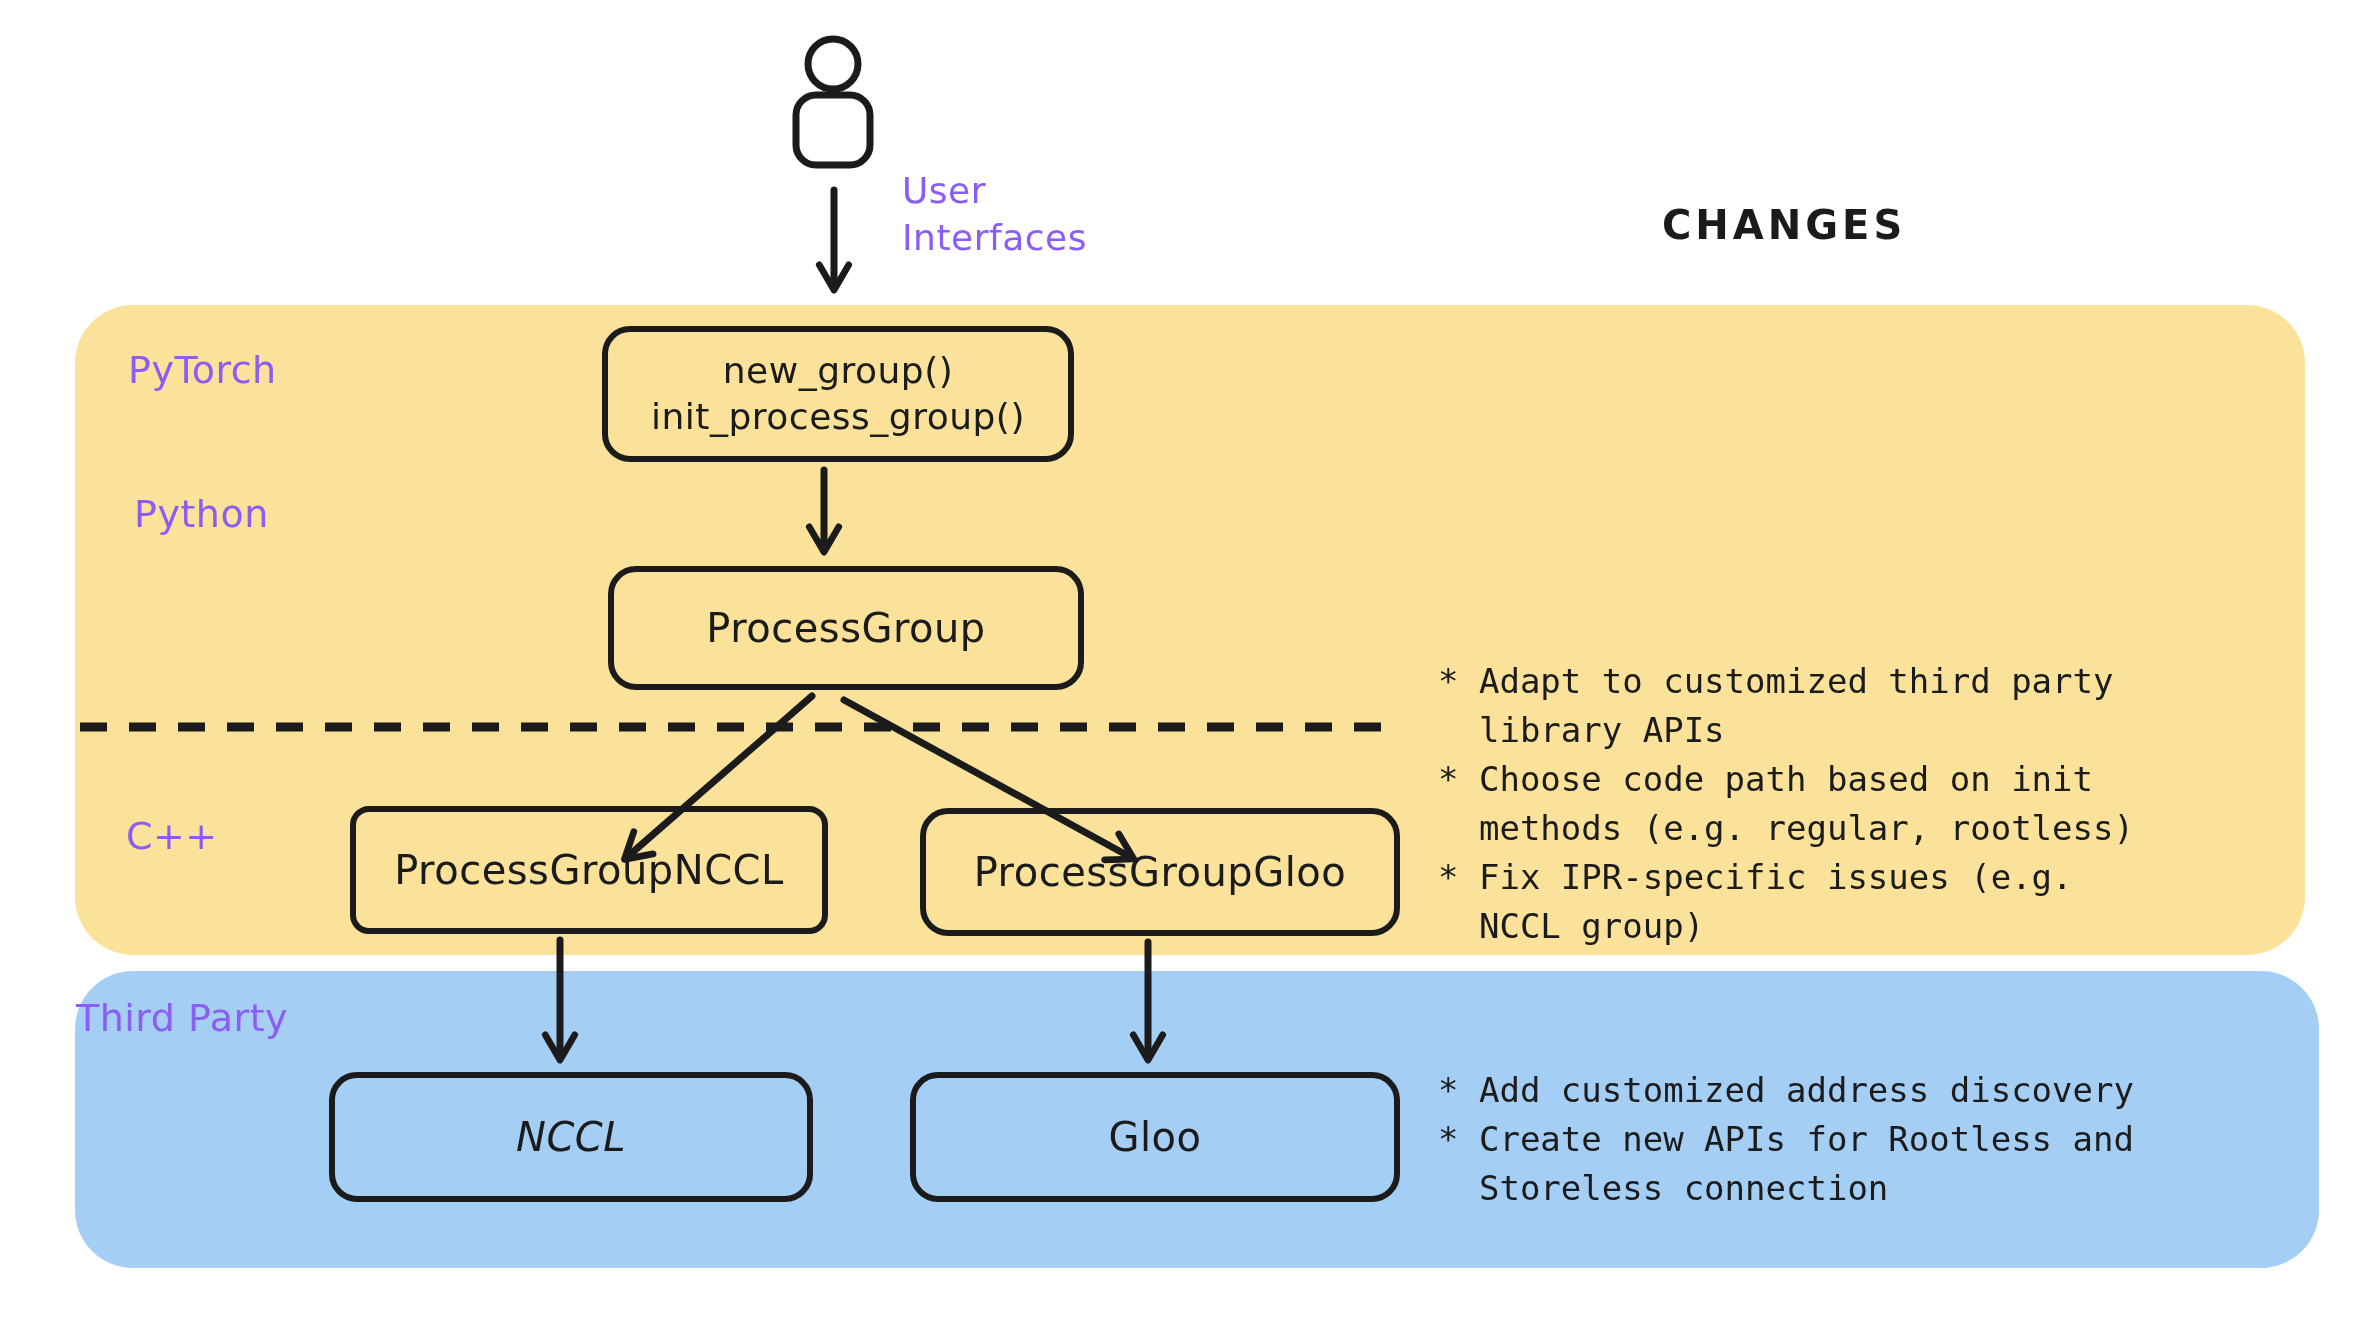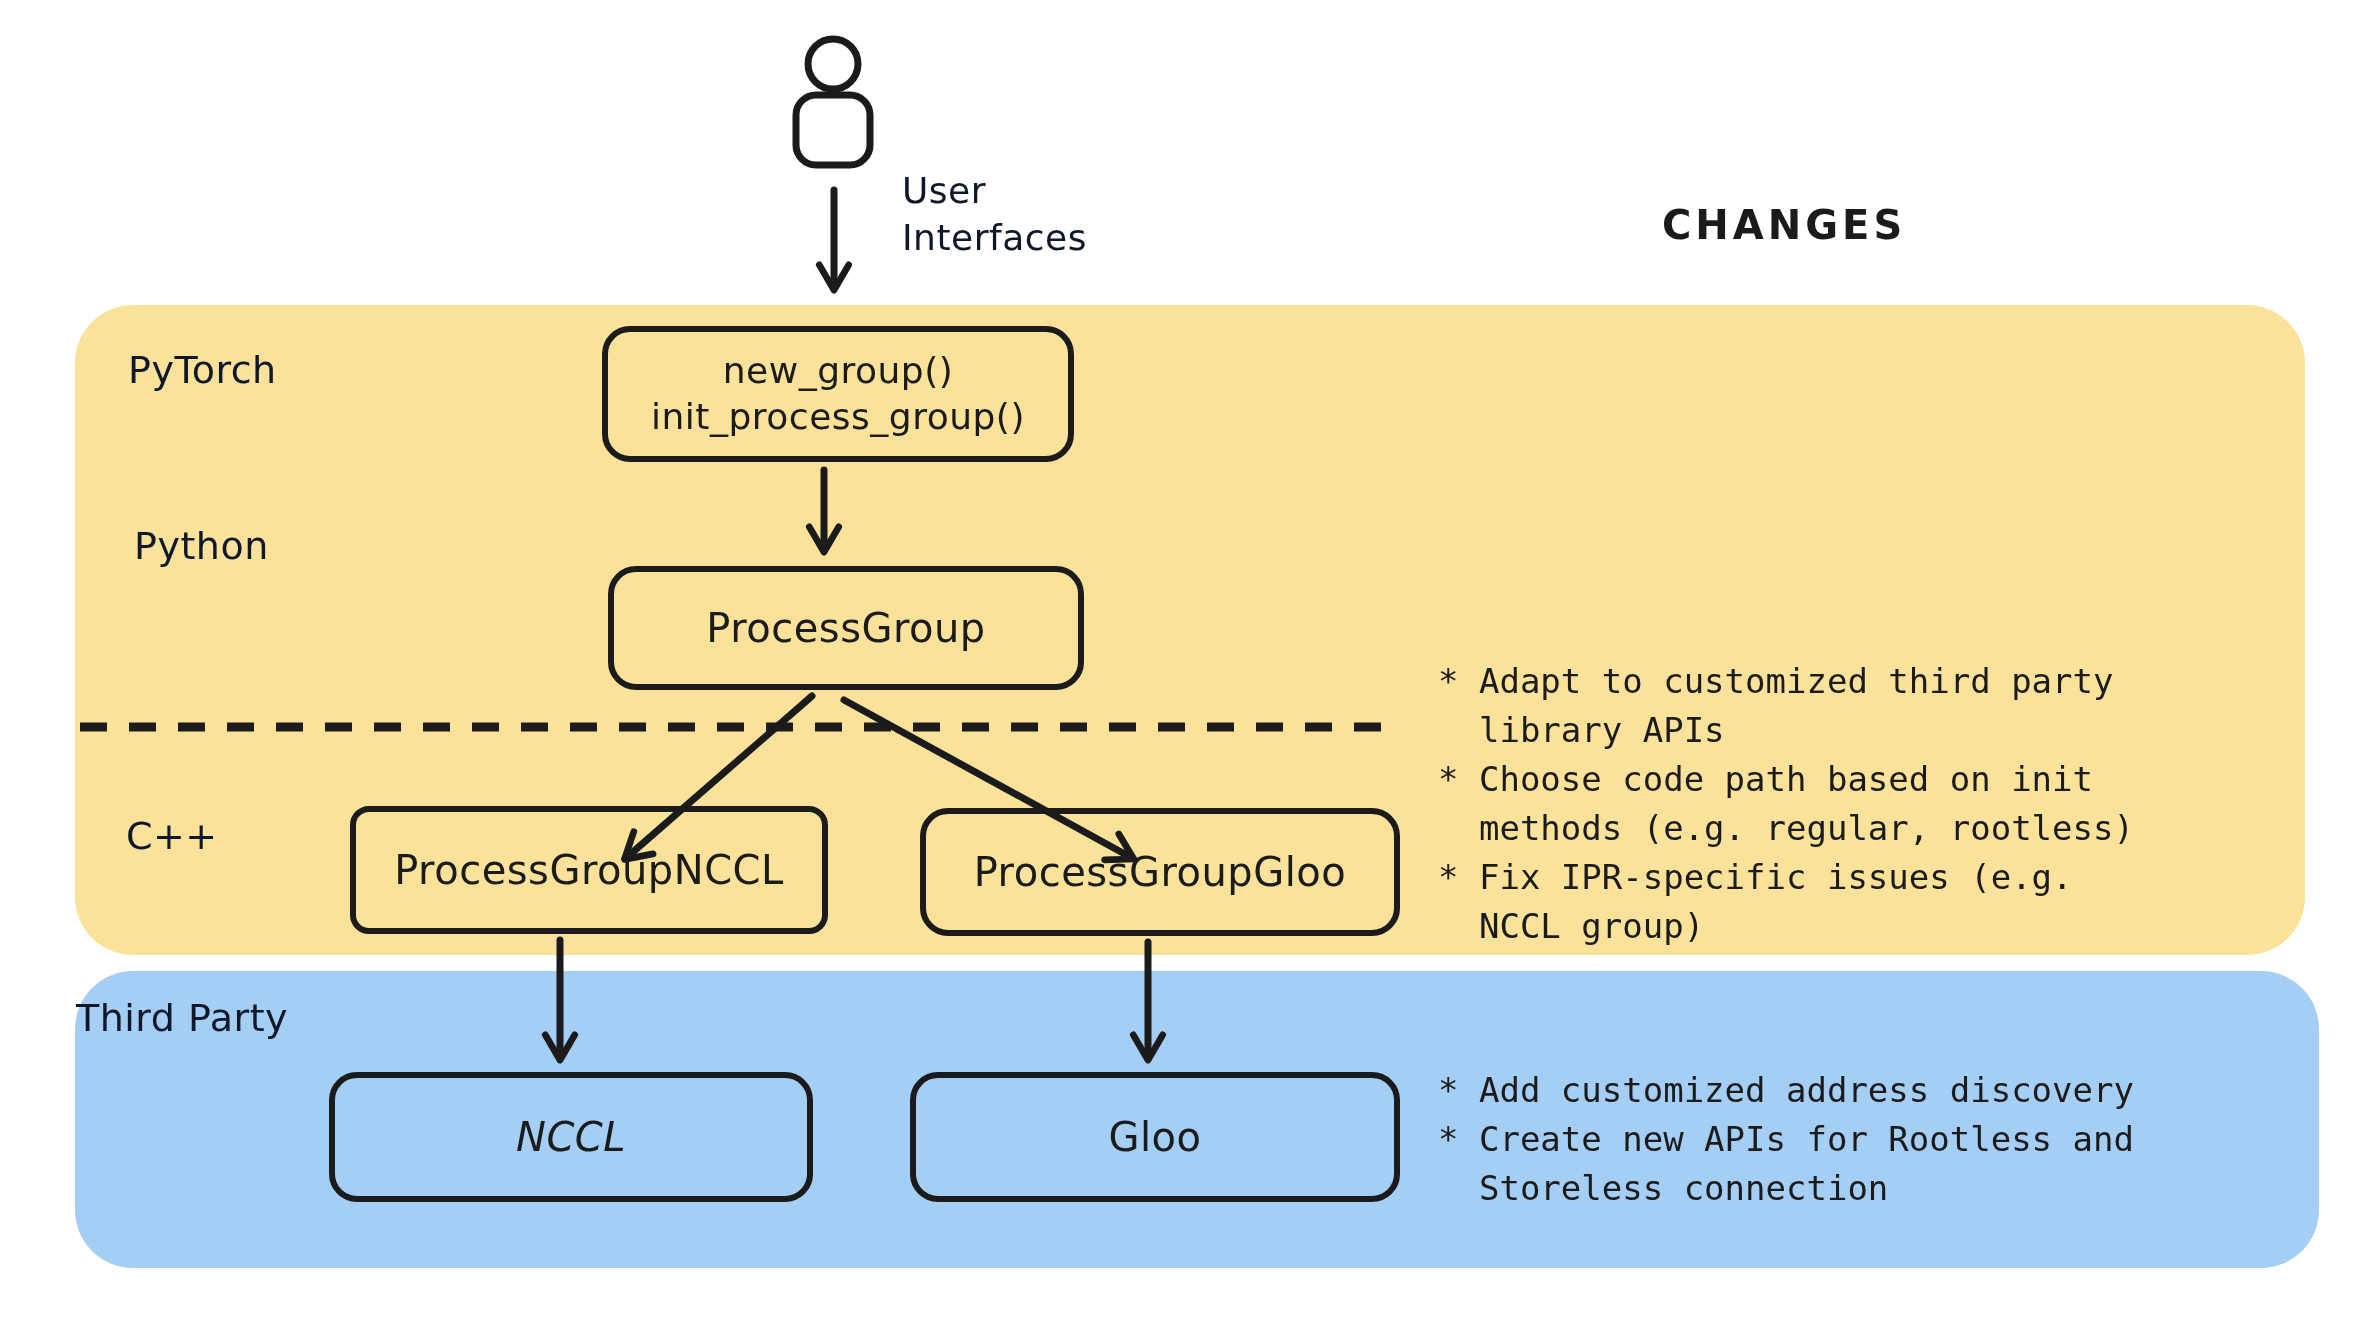--- a/index.html
+++ b/index.html
@@ -6,25 +6,25 @@
   body{width:2376px;height:1322px;overflow:hidden;
        font-family:"DejaVu Sans",sans-serif;color:#1b1b1b;}
   .canvas{position:relative;width:2376px;height:1322px;background:#ffffff;}
 
   .region{position:absolute;border-radius:58px;}
   .region-yellow{left:75px;top:305px;width:2230px;height:650px;}
   .region-blue{left:75px;top:971px;width:2244px;height:297px;}
 
   svg.overlay{position:absolute;left:0;top:0;width:2376px;height:1322px;pointer-events:none;}
 
-  .hand{font-family:"DejaVu Sans",sans-serif;font-weight:500;color:#0f172a;}
+  .hand{font-family:"DejaVu Sans",sans-serif;font-weight:500;color:#8b5cf6;}
   .label{position:absolute;font-size:38px;letter-spacing:.5px;white-space:pre;}
   .label-user{left:902px;top:168px;font-size:36px;line-height:1.3;}
   .label-pytorch{left:128px;top:348px;}
-  .label-python{left:134px;top:492px;margin-top:32px;}
+  .label-python{left:134px;top:492px;}
   .label-cpp{left:126px;top:814px;}
   .label-thirdparty{left:76px;top:996px;}
 
   .changes-title{position:absolute;left:1662px;top:202px;font-size:40px;font-weight:700;
                  letter-spacing:4px;font-family:"DejaVu Sans",sans-serif;}
 
   .node{position:absolute;border:6px solid #1b1b1b;border-radius:28px;
         display:flex;flex-direction:column;align-items:center;justify-content:center;
         font-size:40px;font-weight:500;text-align:center;background:transparent;
         font-family:"DejaVu Sans",sans-serif;letter-spacing:.5px;margin-left:12px;}

